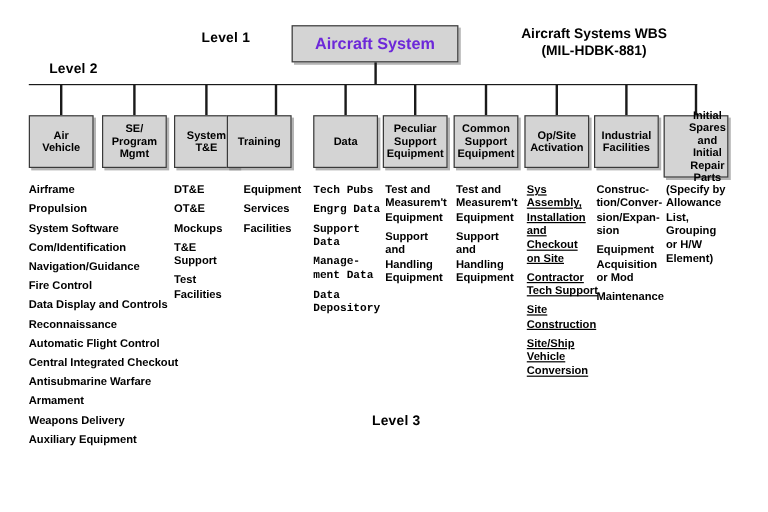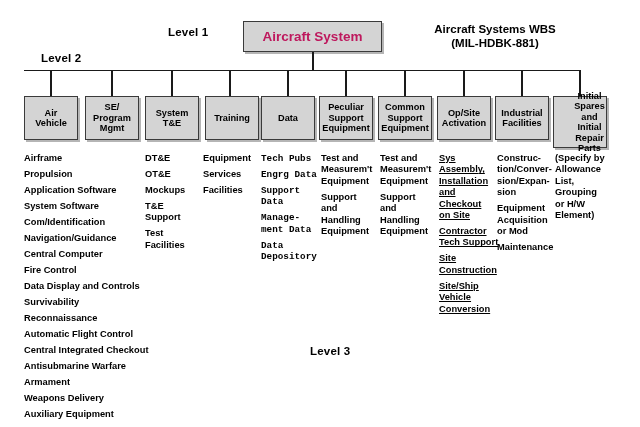--- a/index.html
+++ b/index.html
@@ -50,21 +50,21 @@
     width: 139px;
     height: 31px;
     background: #d4d4d4;
     border: 1.5px solid #3a3a3a;
     box-shadow: 2px 2px 0 rgba(120,120,120,0.55);
     display: flex;
     align-items: center;
     justify-content: center;
     font-size: 13.5px;
     font-weight: bold;
-    color: #be185d;
+    color: #6d28d9;
     box-sizing: border-box;
   }
 
   
   .line-v, .line-h {
     position: absolute;
     background: #1a1a1a;
   }
   .line-v { width: 1.5px; }
   .line-h { height: 1.5px; }
@@ -131,21 +131,21 @@
       <div class="l2-box" style="left: 24px;">Air
 Vehicle</div>
       <div class="line-v" style="left: 111.25px; top: 70px; height: 26px;"></div>
       <div class="l2-box" style="left: 85px;">SE/
 Program
 Mgmt</div>
       <div class="line-v" style="left: 171.25px; top: 70px; height: 26px;"></div>
       <div class="l2-box" style="left: 145px;">System
 T&amp;E</div>
       <div class="line-v" style="left: 229.25px; top: 70px; height: 26px;"></div>
-      <div class="l2-box" style="left: 205px;">Training</div>
+      <div class="l2-box" style="left: 189px;">Training</div>
       <div class="line-v" style="left: 287.25px; top: 70px; height: 26px;"></div>
       <div class="l2-box" style="left: 261px;">Data</div>
       <div class="line-v" style="left: 345.25px; top: 70px; height: 26px;"></div>
       <div class="l2-box" style="left: 319px;">Peculiar
 Support
 Equipment</div>
       <div class="line-v" style="left: 404.25px; top: 70px; height: 26px;"></div>
       <div class="l2-box" style="left: 378px;">Common
 Support
 Equipment</div>
@@ -159,28 +159,25 @@
       <div class="l2-box tall" style="left: 553px; padding-left: 20px;">Initial
 Spares and
 Initial
 Repair
 Parts</div>
     </div>
   <div id="cols">
       <div class="l3-col" style="left: 24px;">
         <div class="l3-item">Airframe</div>
         <div class="l3-item">Propulsion</div>
-        <div class="l3-item">Application Software</div>
         <div class="l3-item">System Software</div>
         <div class="l3-item">Com/Identification</div>
         <div class="l3-item">Navigation/Guidance</div>
-        <div class="l3-item">Central Computer</div>
         <div class="l3-item">Fire Control</div>
         <div class="l3-item">Data Display and Controls</div>
-        <div class="l3-item">Survivability</div>
         <div class="l3-item">Reconnaissance</div>
         <div class="l3-item">Automatic Flight Control</div>
         <div class="l3-item">Central Integrated Checkout</div>
         <div class="l3-item">Antisubmarine Warfare</div>
         <div class="l3-item">Armament</div>
         <div class="l3-item">Weapons Delivery</div>
         <div class="l3-item">Auxiliary Equipment</div>
       </div>
       <div class="l3-col" style="left: 145px;">
         <div class="l3-item">DT&amp;E</div>

